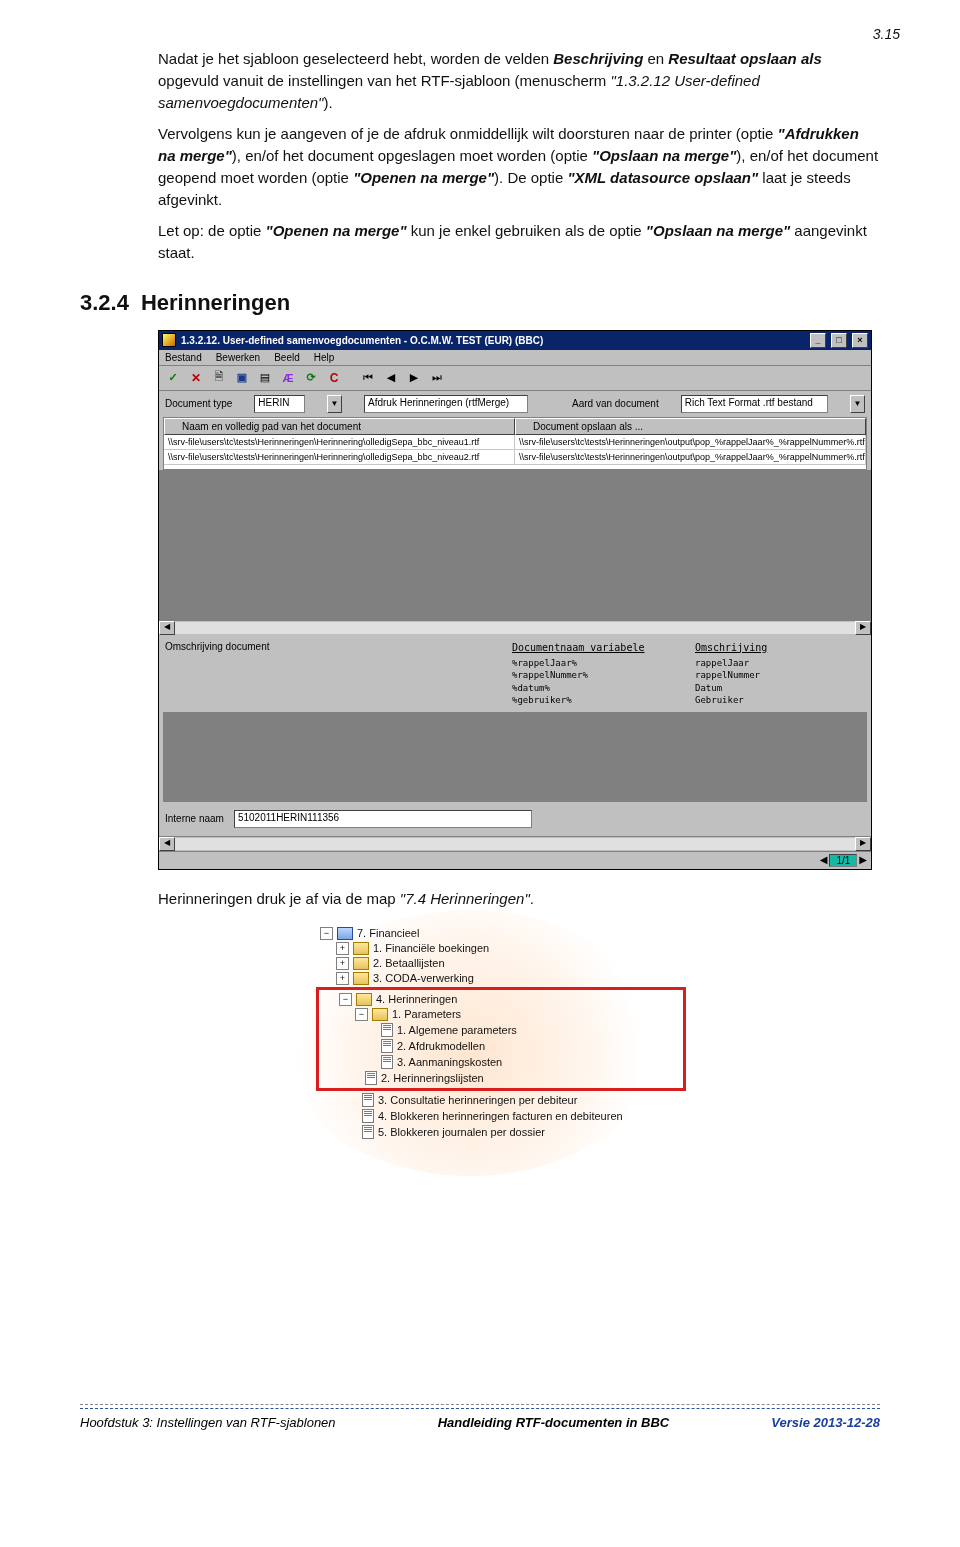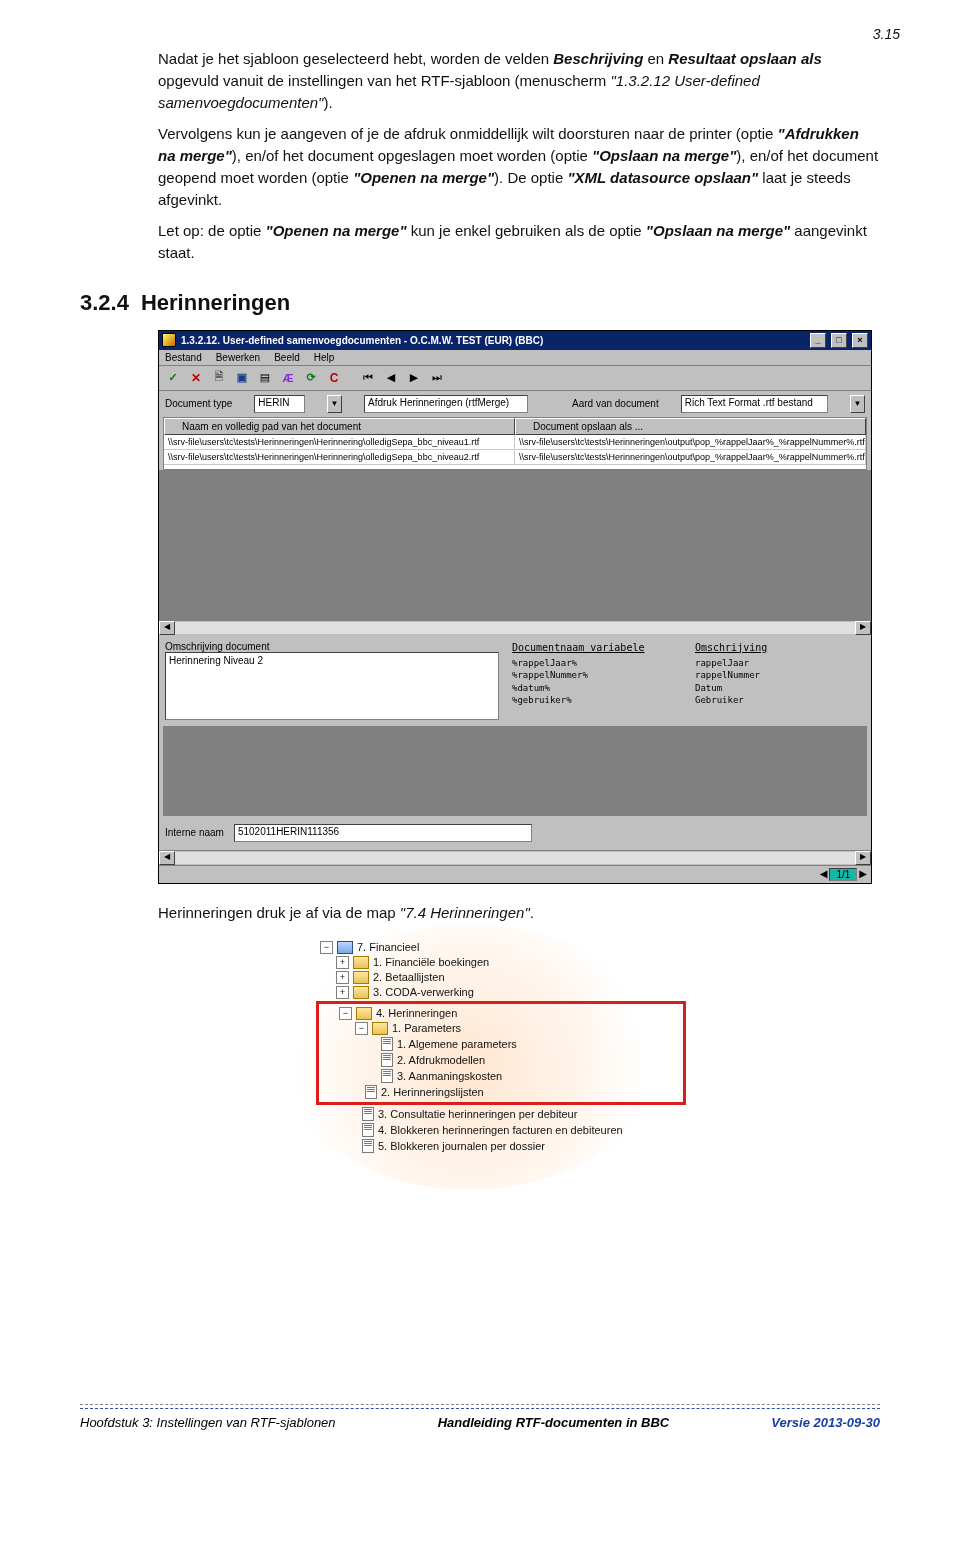--- a/index.html
+++ b/index.html
@@ -331,21 +331,20 @@
     <div class="grid-empty"></div>
     <div class="scroll-h">
       <span class="arr">◀</span>
       <span class="track"></span>
       <span class="arr">▶</span>
     </div>
 
     <div class="below-grid">
       <div>
         <div class="lbl">Omschrijving document</div>
-        <div class="textarea">Herinnering Niveau 2</div>
       </div>
       <div class="vars">
         <div class="col-head">Documentnaam variabele</div>
         <div>%rappelJaar%</div>
         <div>%rappelNummer%</div>
         <div>%datum%</div>
         <div>%gebruiker%</div>
       </div>
       <div class="vars">
         <div class="col-head">Omschrijving</div>
@@ -459,16 +458,16 @@
         <span class="t-page"></span>
         <span>5. Blokkeren journalen per dossier</span>
     </div>
   </div>
 
   <div class="footer">
     <div class="rule"></div>
     <div class="footer-row">
       <span class="f-left">Hoofdstuk 3: Instellingen van RTF-sjablonen</span>
       <span class="f-mid">Handleiding RTF-documenten in BBC</span>
-      <span class="f-right">Versie 2013-09-30</span>
+      <span class="f-right">Versie 2013-12-28</span>
     </div>
   </div>
 </div>
 
 </body></html>

